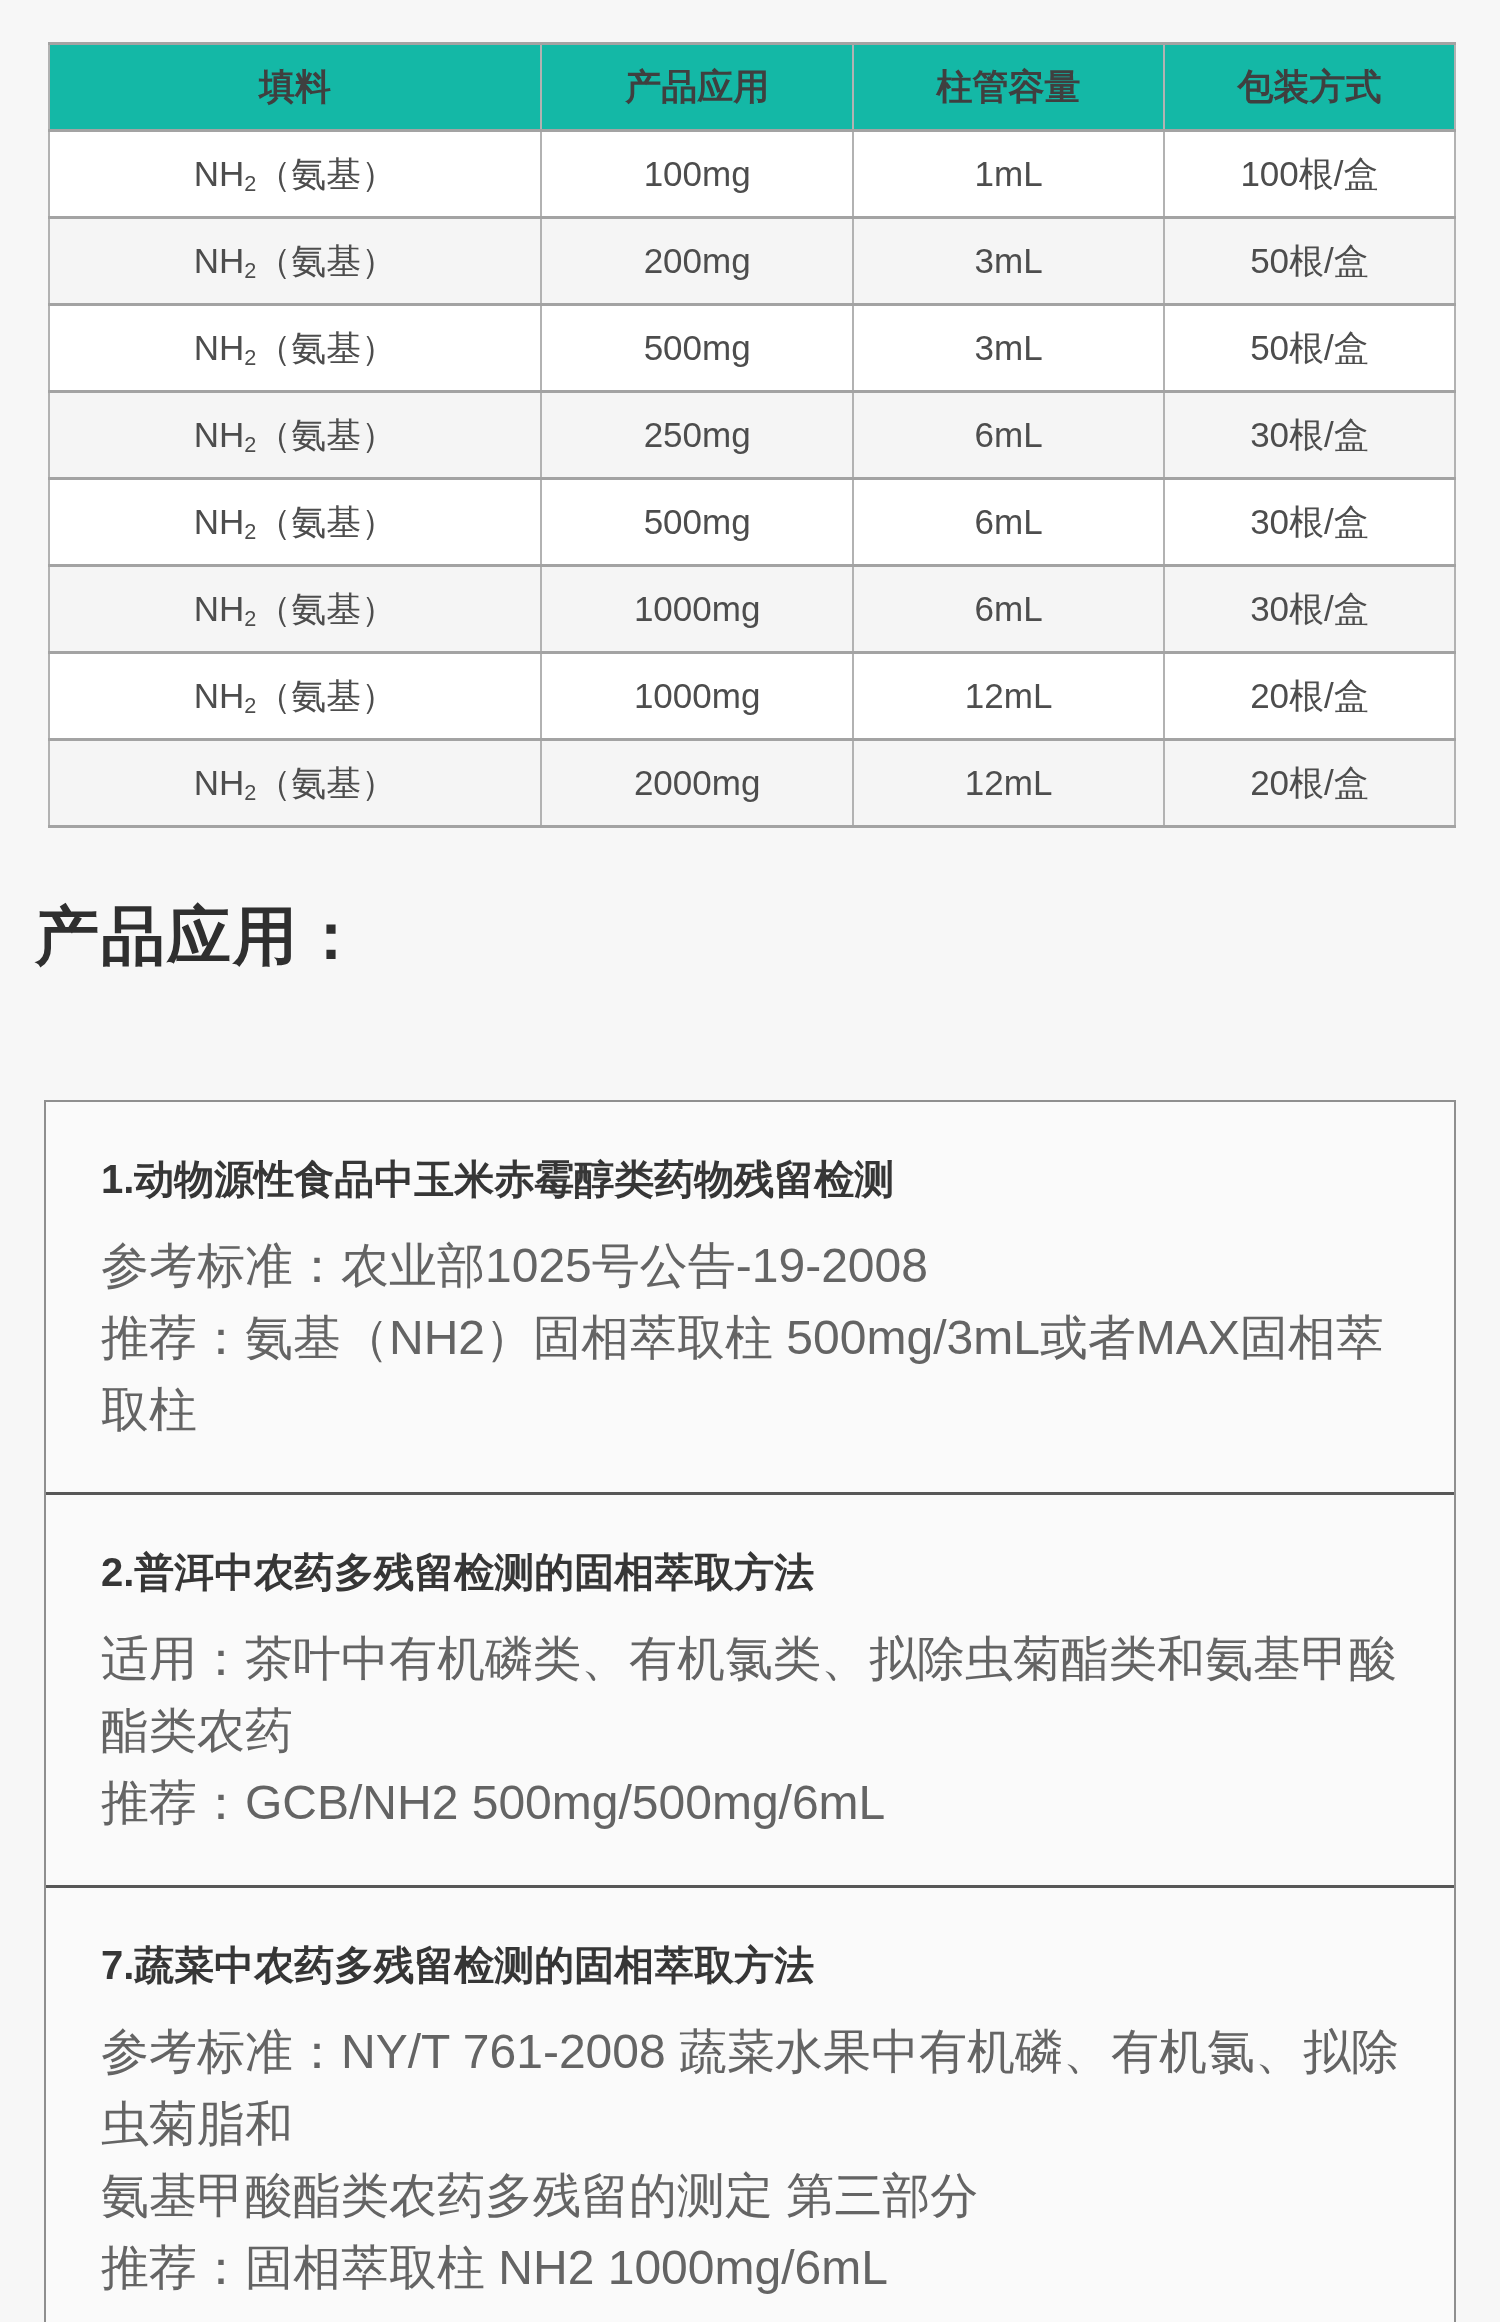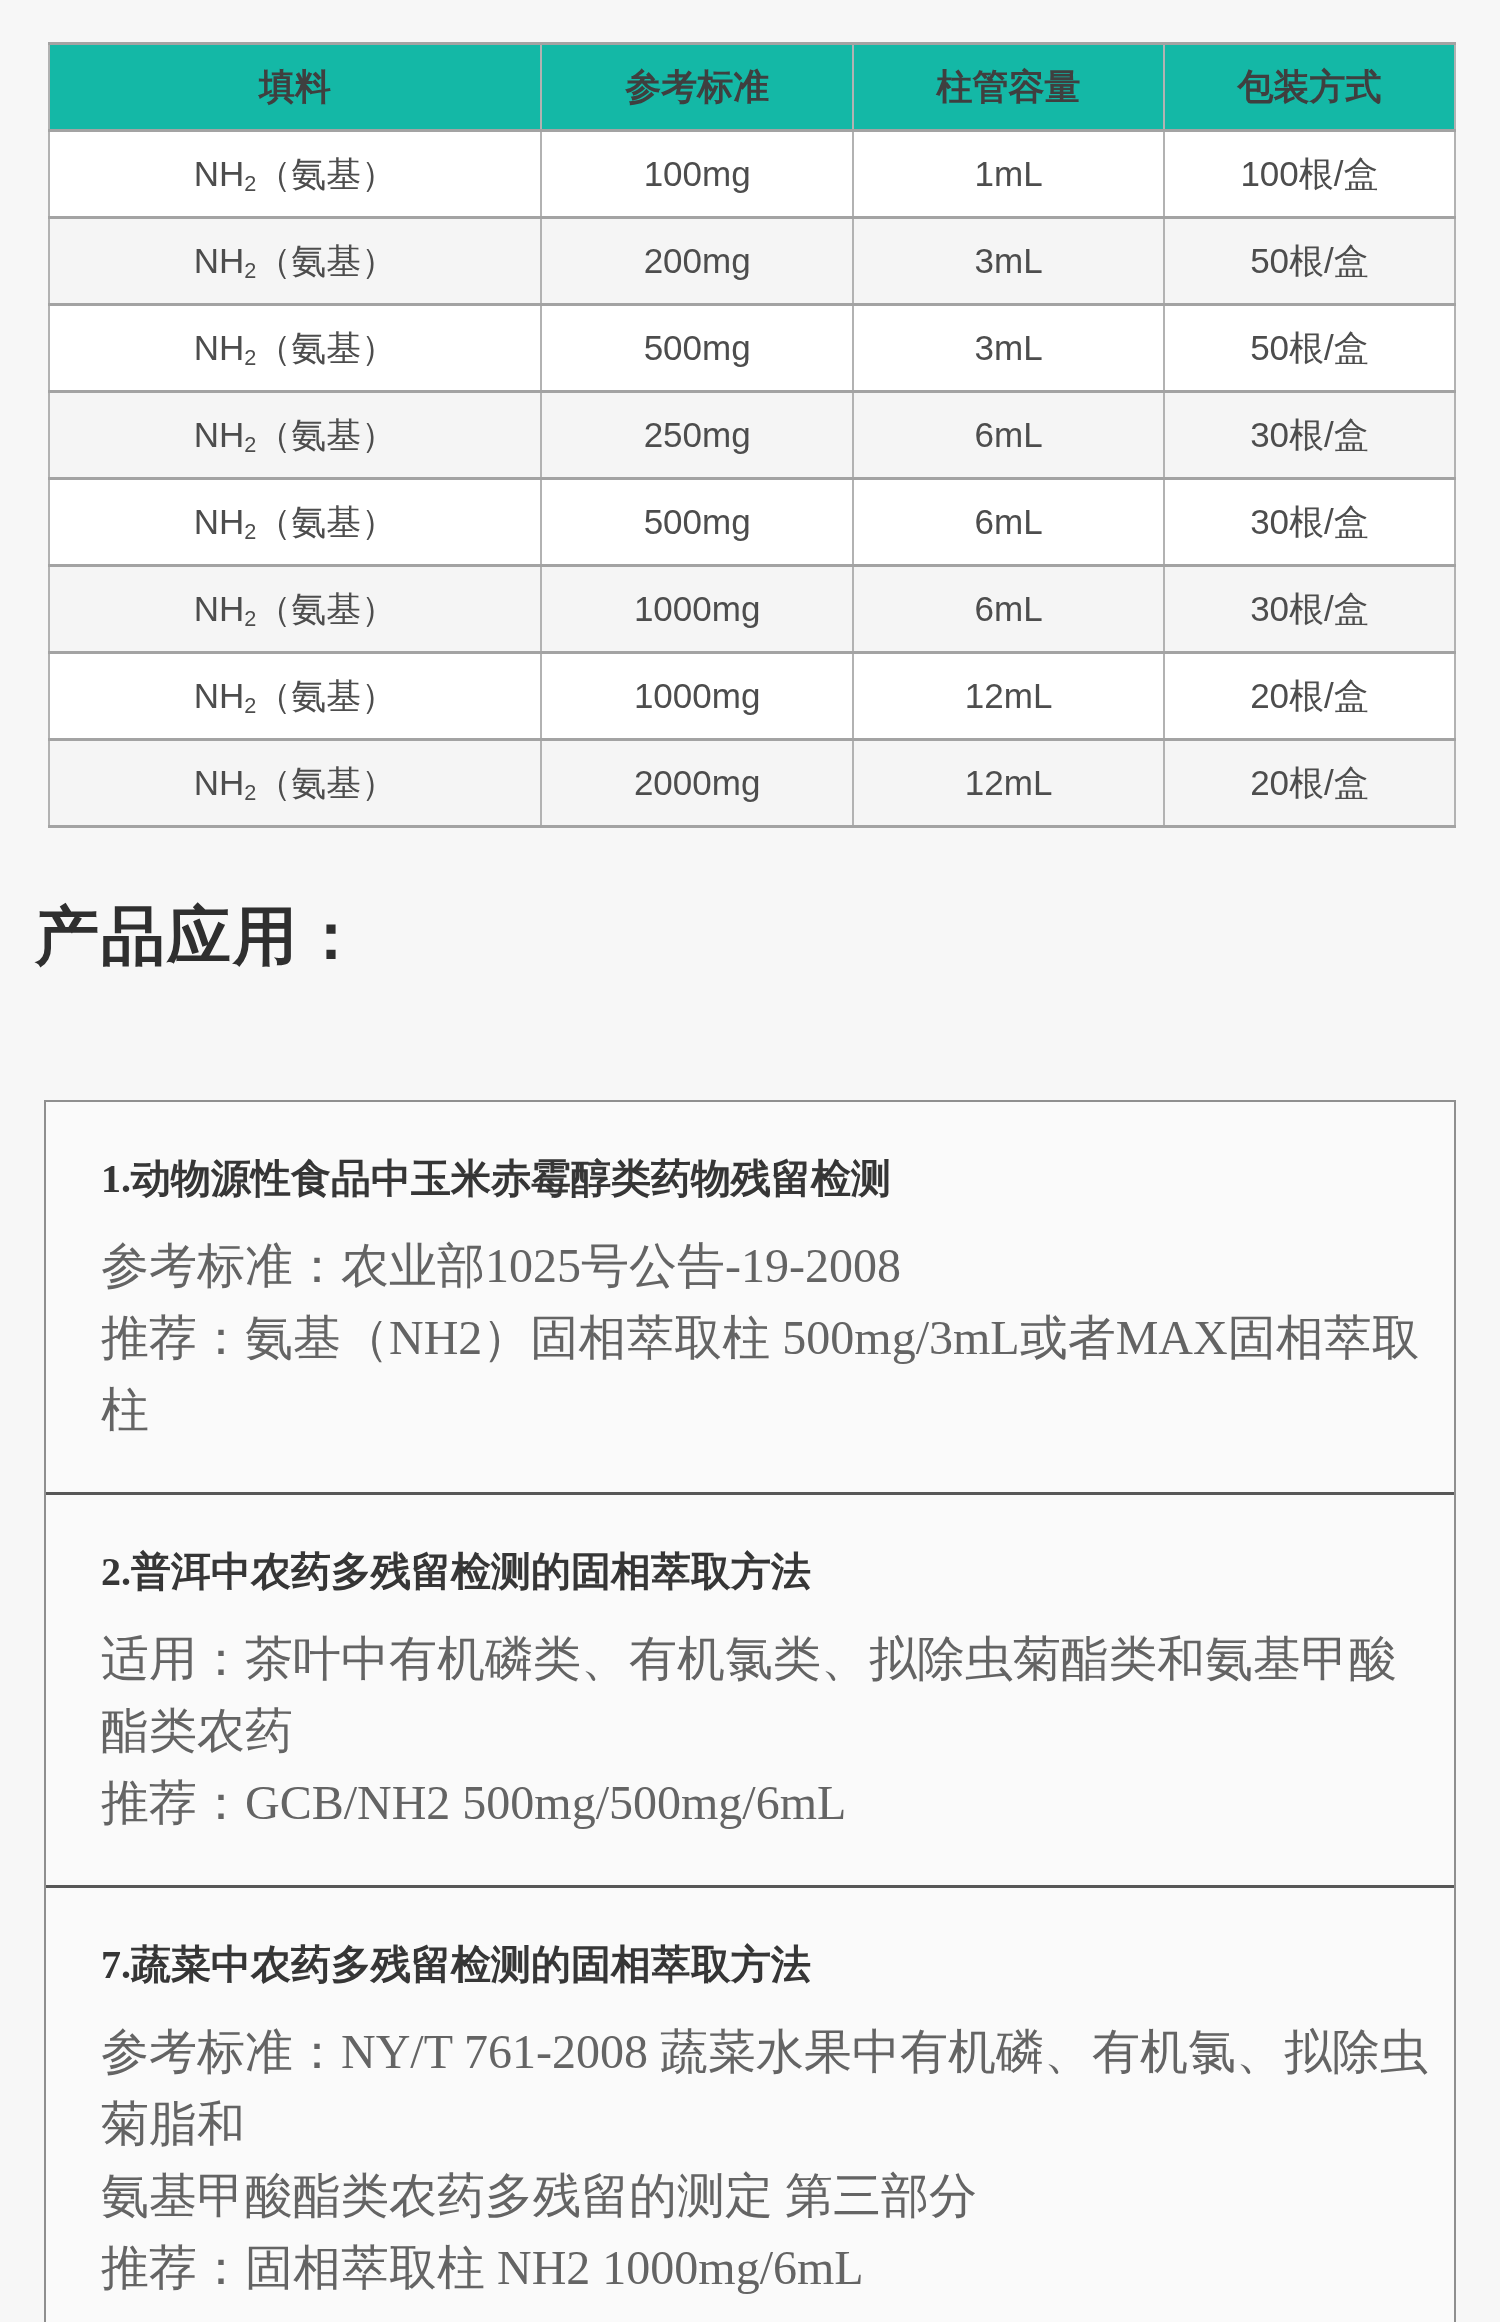--- a/index.html
+++ b/index.html
@@ -69,21 +69,20 @@
     left: 44px;
     top: 1100px;
     width: 1412px;
     height: 1600px;            
     background: #fafafa;
     border: 2px solid #8f8f8f;
   }
   .app-section {
     padding: 50px 24px 46px 55px;
     border-bottom: 3px solid #575757;
-    font-family: Liberation Serif, serif;
   }
   .app-section:last-child { border-bottom: none; }
   .app-title {
     font-size: 40px;
     font-weight: 700;
     color: #363636;
     line-height: 54px;
     margin-bottom: 24px;
   }
   .app-line {
@@ -99,21 +98,21 @@
   <table class="spec-table">
     <colgroup>
         <col class="c1">
         <col class="c2">
         <col class="c3">
         <col class="c4">
       </colgroup>
     <thead>
       <tr>
         <th>填料</th>
-        <th>参考标准</th>
+        <th>产品应用</th>
         <th>柱管容量</th>
         <th>包装方式</th>
       </tr>
     </thead>
     <tbody>
       <tr>
         <td><span>NH</span><span class="sub">2</span><span>（氨基）</span></td>
         <td>100mg</td>
         <td>1mL</td>
         <td>100根/盒</td>

